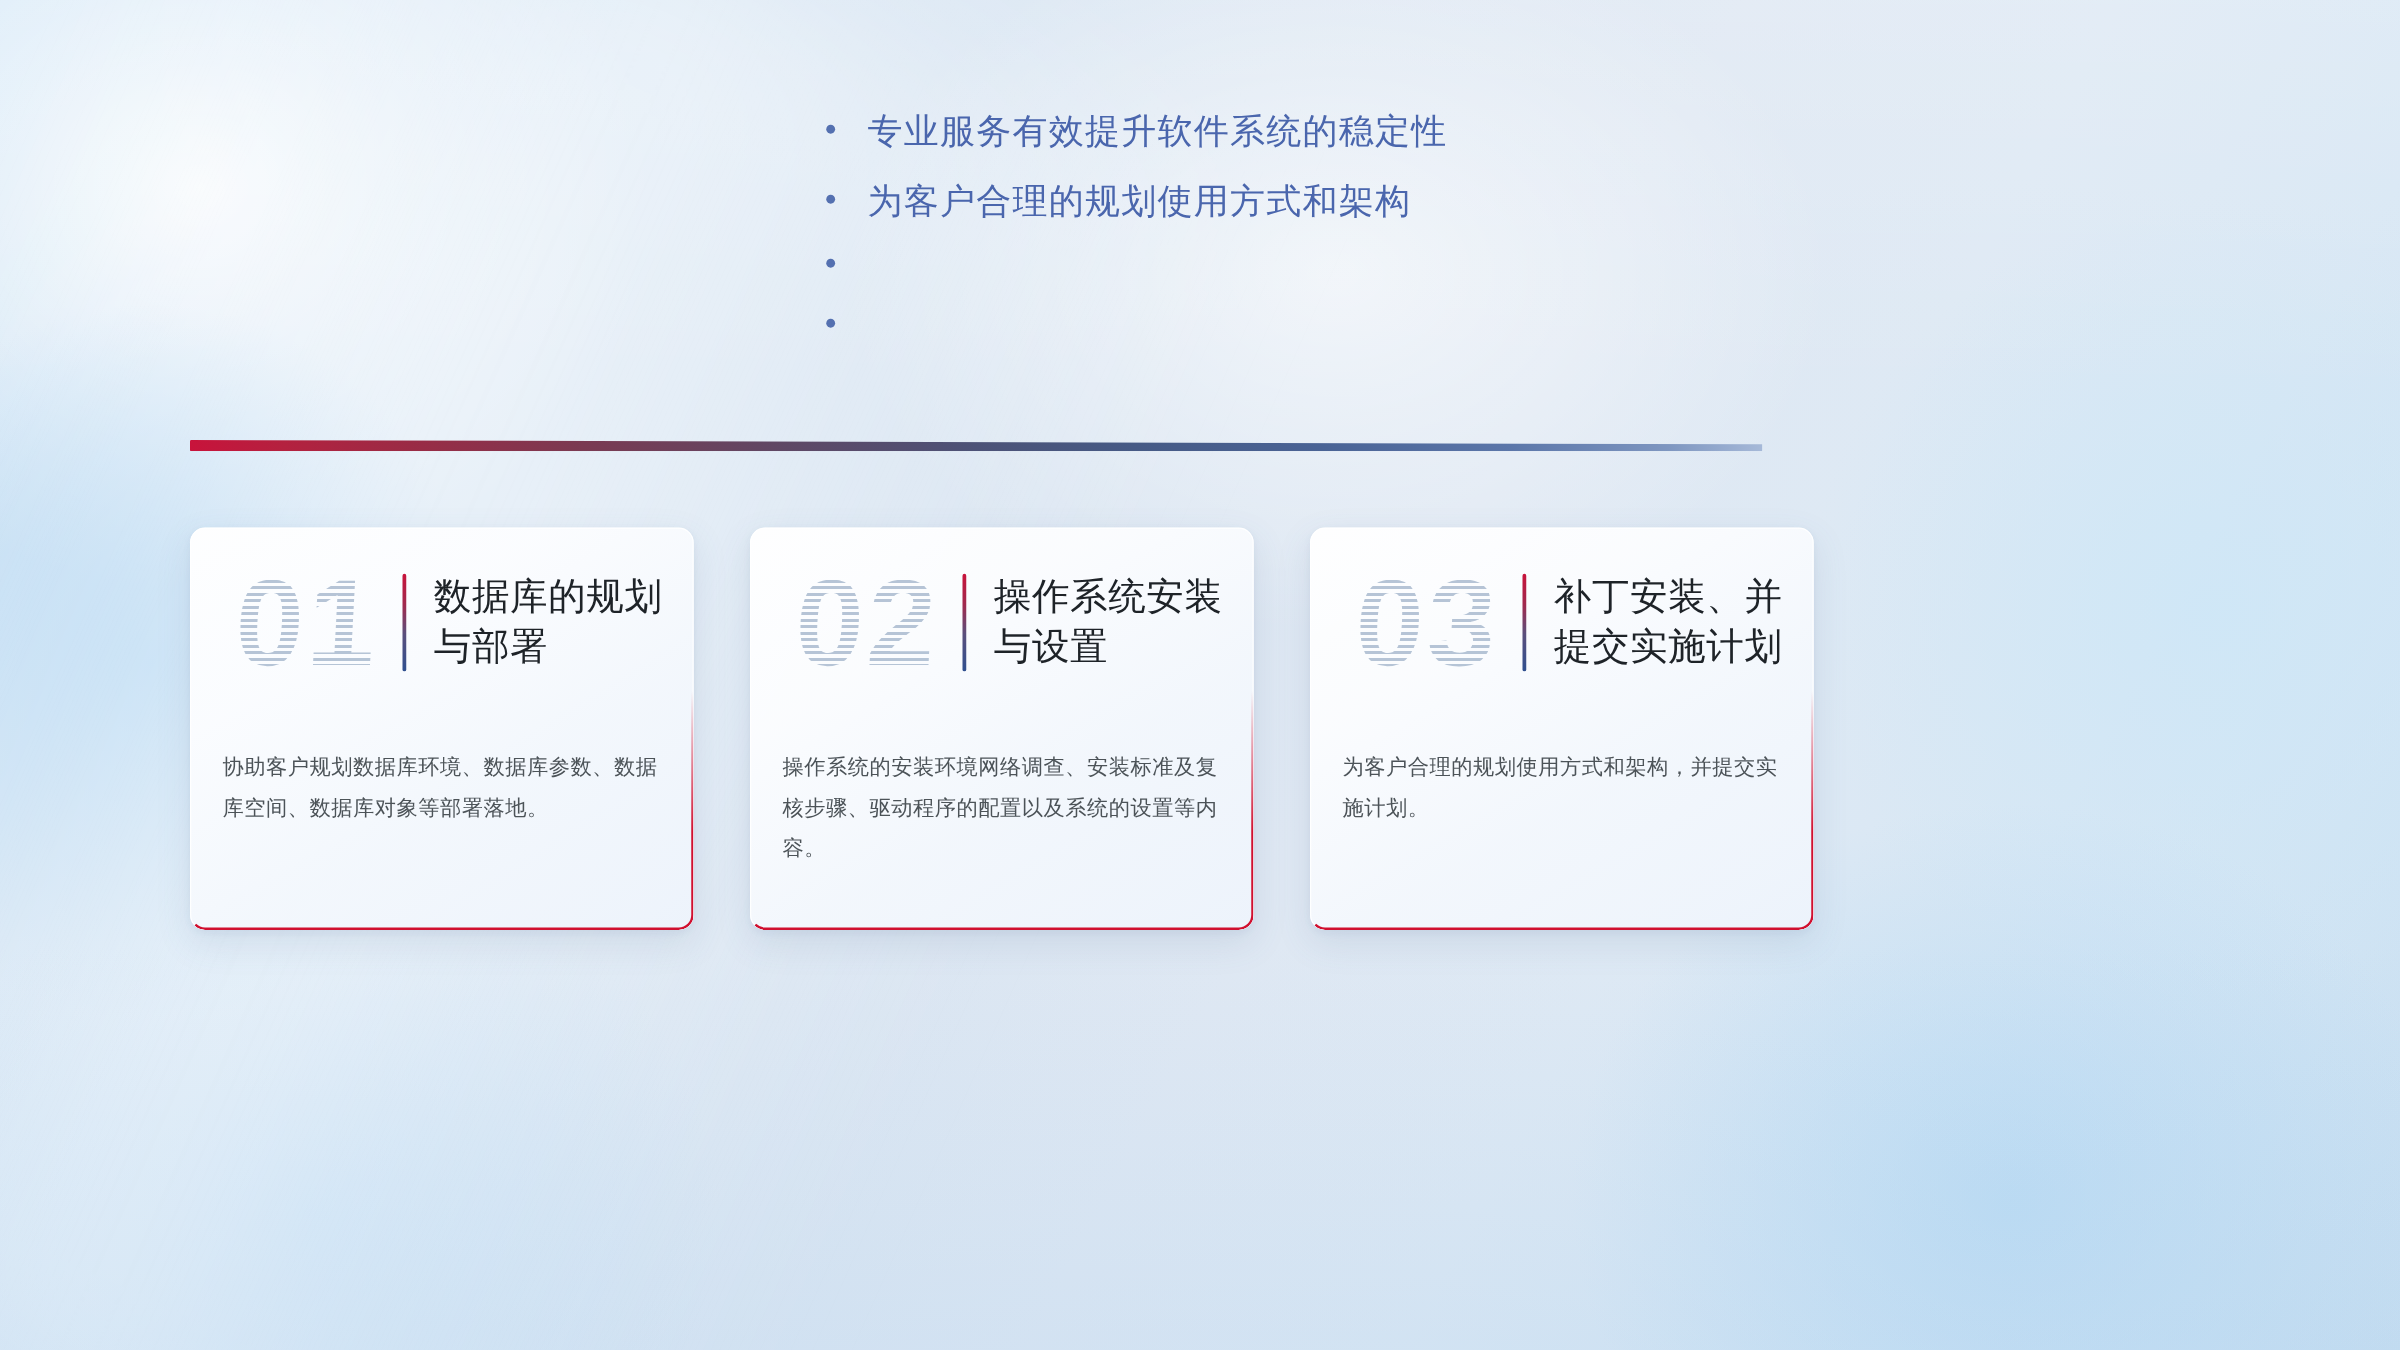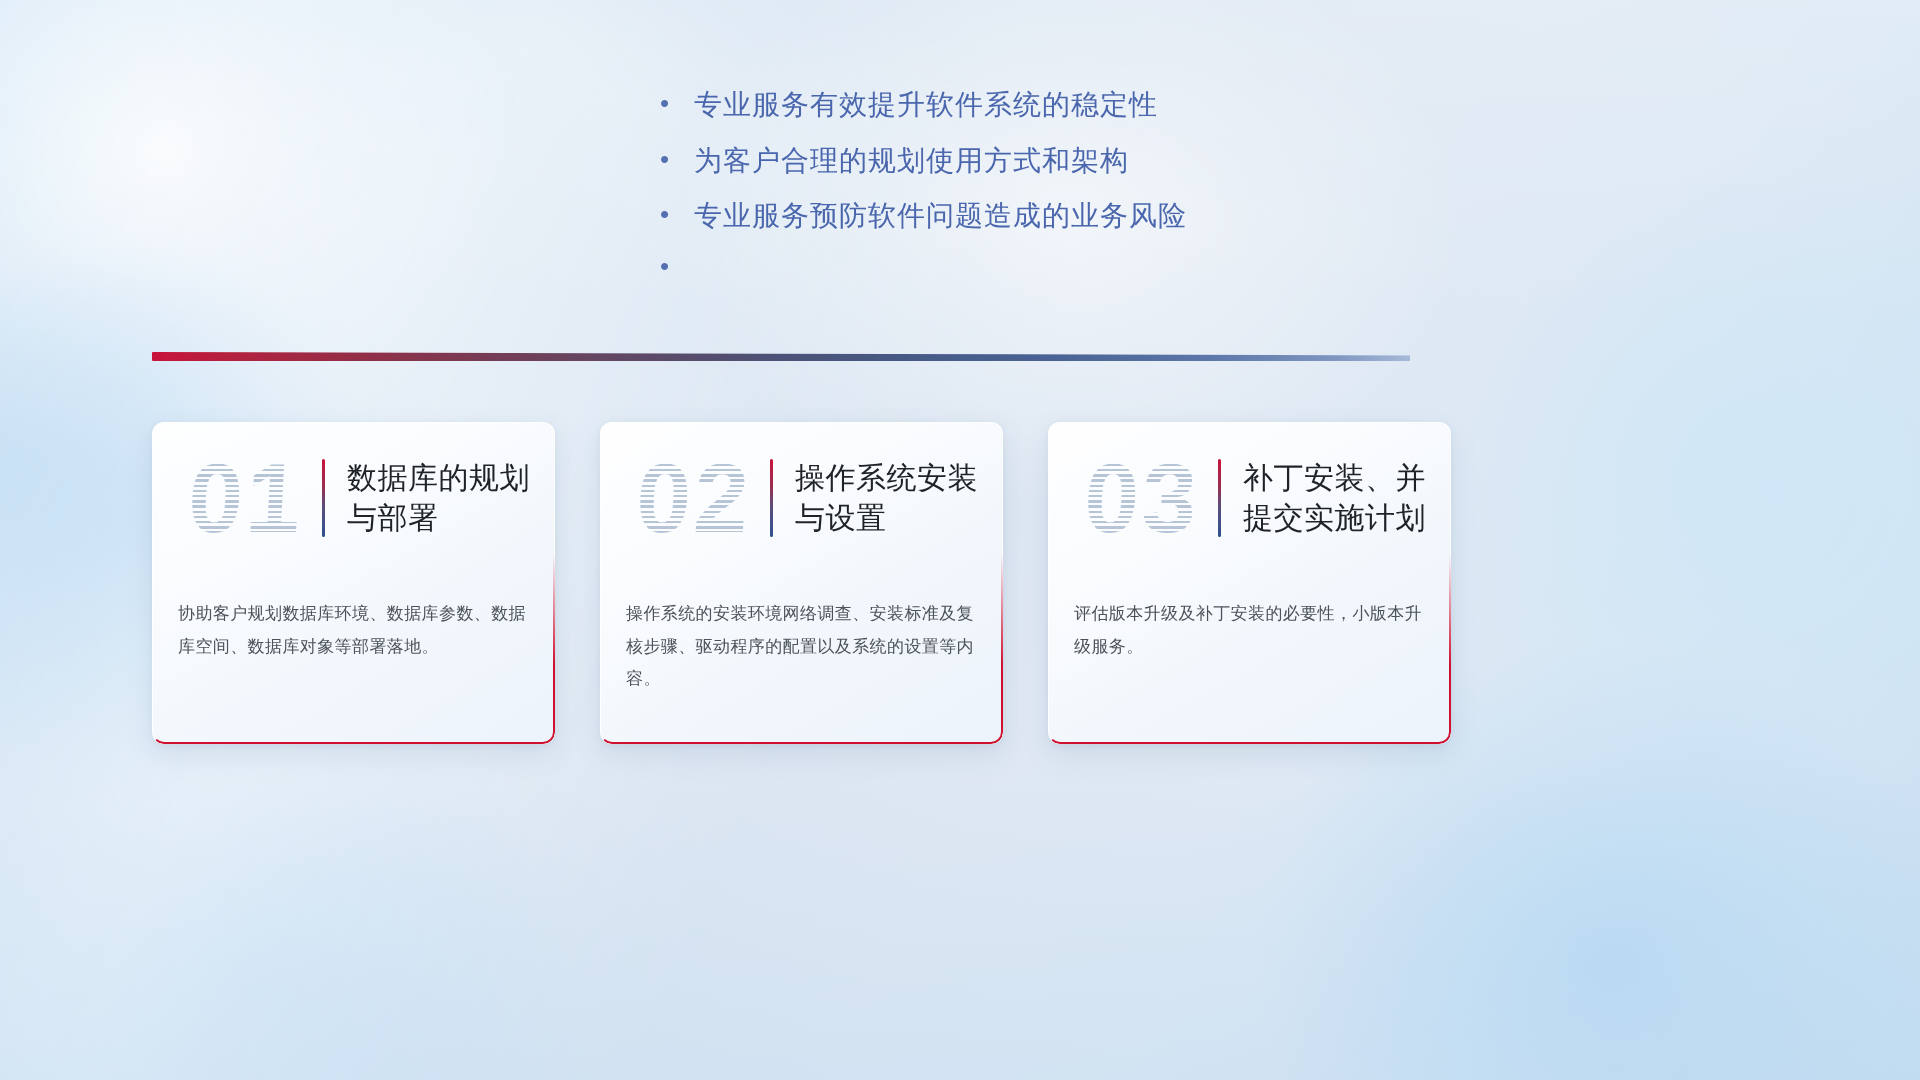--- a/index.html
+++ b/index.html
@@ -236,21 +236,20 @@
       <span class="bullet-text">专业服务有效提升软件系统的稳定性</span>
     </div>
 
     <div class="bullet-row">
       <span class="bullet-dot">•</span>
       <span class="bullet-text">为客户合理的规划使用方式和架构</span>
     </div>
 
     <div class="bullet-row">
       <span class="bullet-dot">•</span>
-      <span class="bullet-text">专业服务预防软件问题造成的业务风险</span>
     </div>
 
     <div class="bullet-row">
       <span class="bullet-dot">•</span>
     </div>
 
   </div>
 
   <div id="divider">
     <div id="divider-fill"></div>
@@ -287,18 +286,18 @@
     <div class="card">
       <div class="card-hairline"></div>
       <div class="card-accent"></div>
       <div class="card-head">
         <div class="card-number">
           <div class="card-number-skew">03</div>
         </div>
         <div class="card-rule"></div>
         <div class="card-title">补丁安装、并提交实施计划</div>
       </div>
-      <div class="card-body">评估版本升级及补丁安装的必要性，小版本升级服务。</div>
+      <div class="card-body">为客户合理的规划使用方式和架构，并提交实施计划。</div>
     </div>
 
   </div>
 
 </div>
 
 </body></html>

